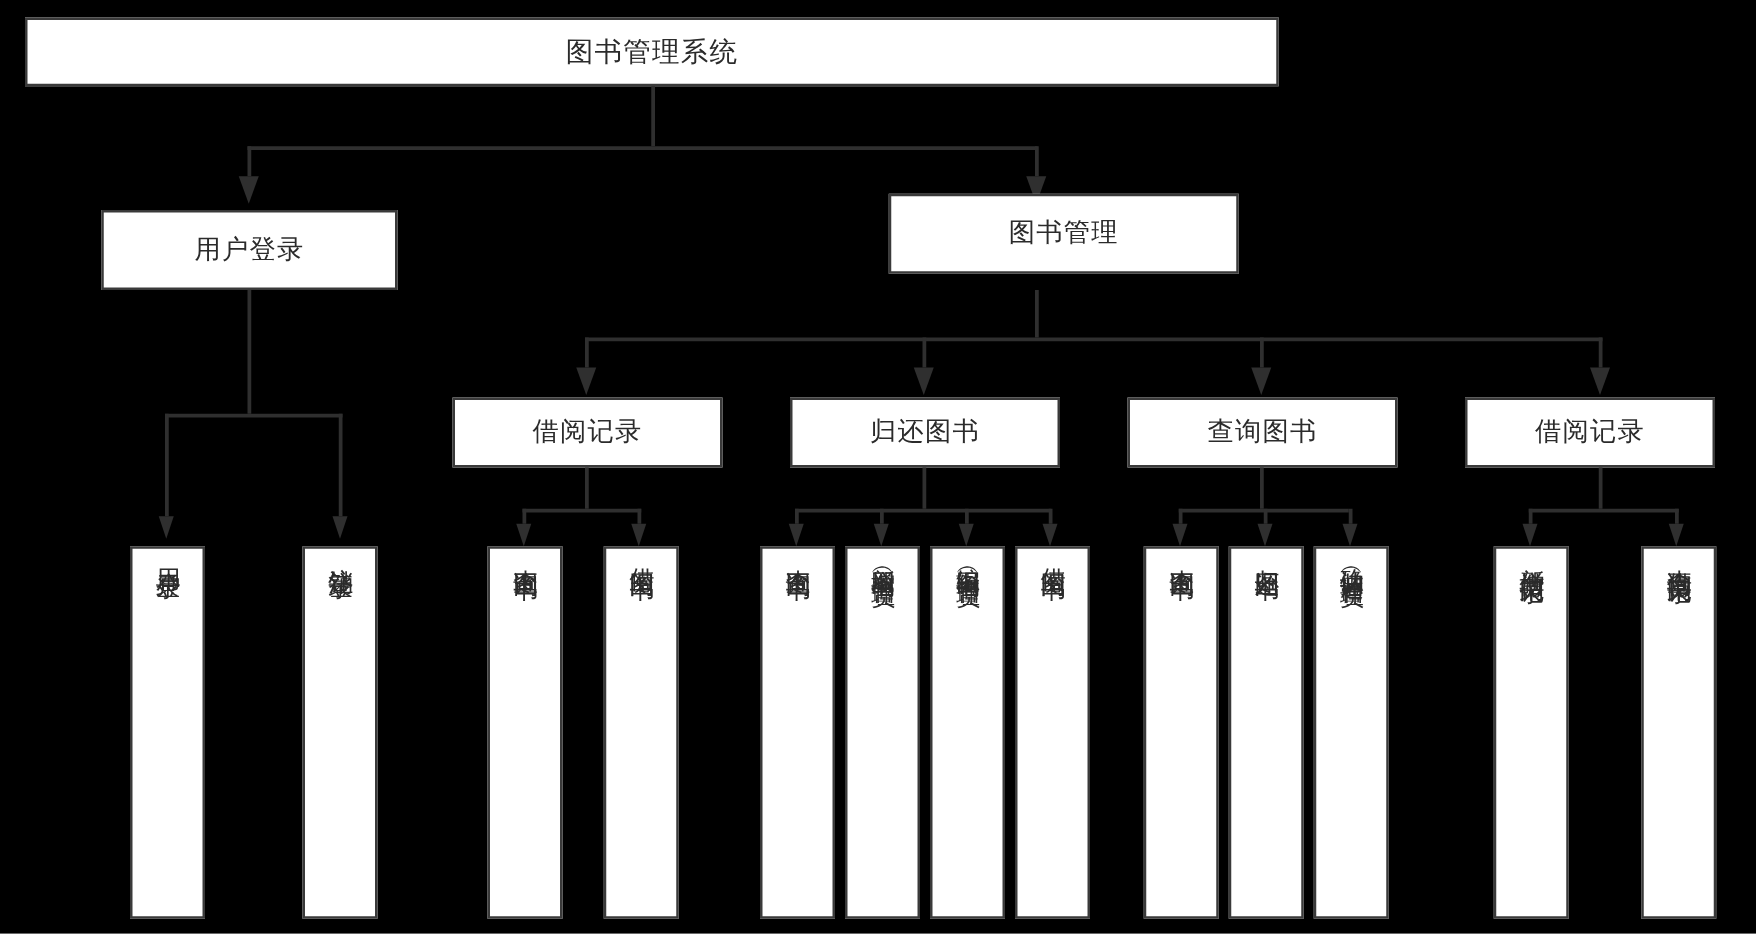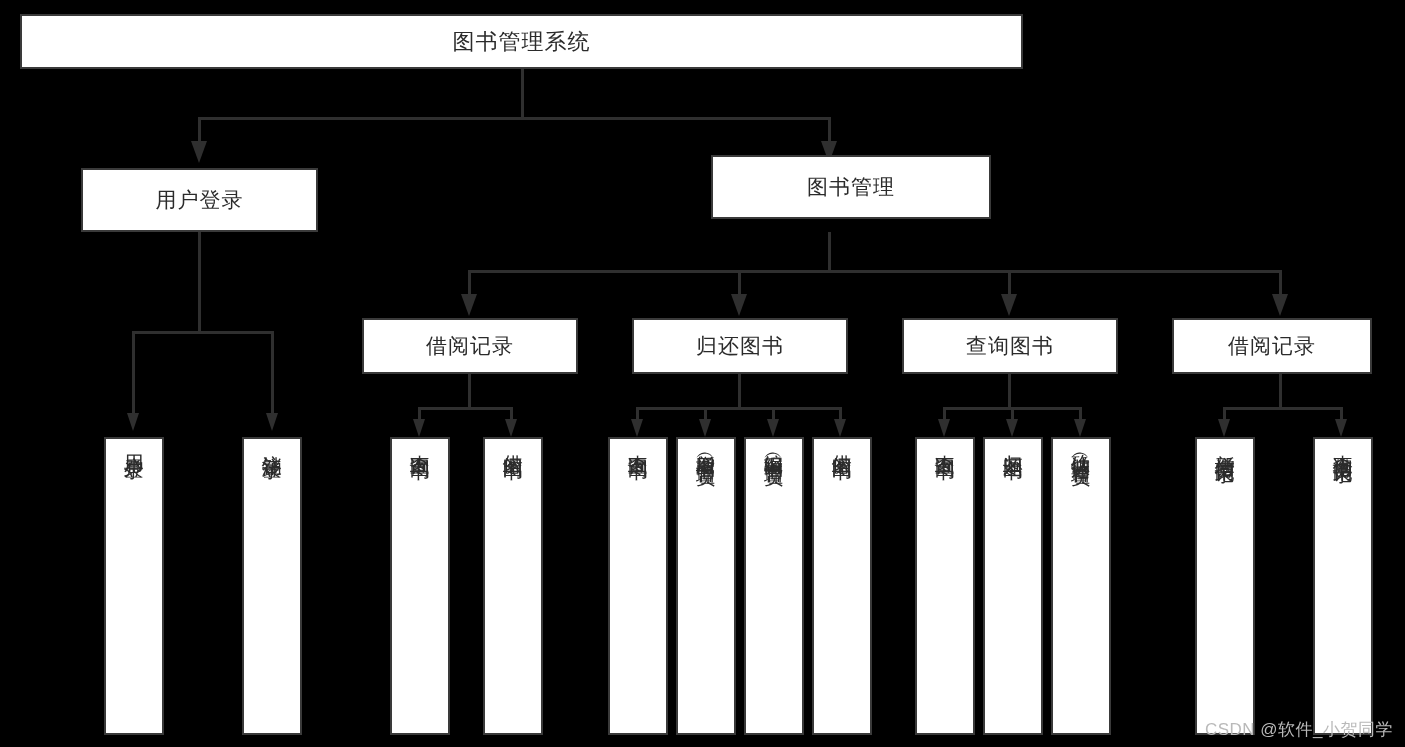--- a/index.html
+++ b/index.html
@@ -206,15 +206,14 @@
     <span class="label">确认归还（管理员）</span>
   </div>
 
   <div class="node leaf" style="left:1195px;top:437px;width:60px;height:298px;">
     <span class="label">新增借阅记录</span>
   </div>
   <div class="node leaf" style="left:1313px;top:437px;width:60px;height:298px;">
     <span class="label">查询借阅记录</span>
   </div>
 
-  <div id="watermark">CSDN @软件_小贺同学</div>
 
 </div>
 
 </body></html>

